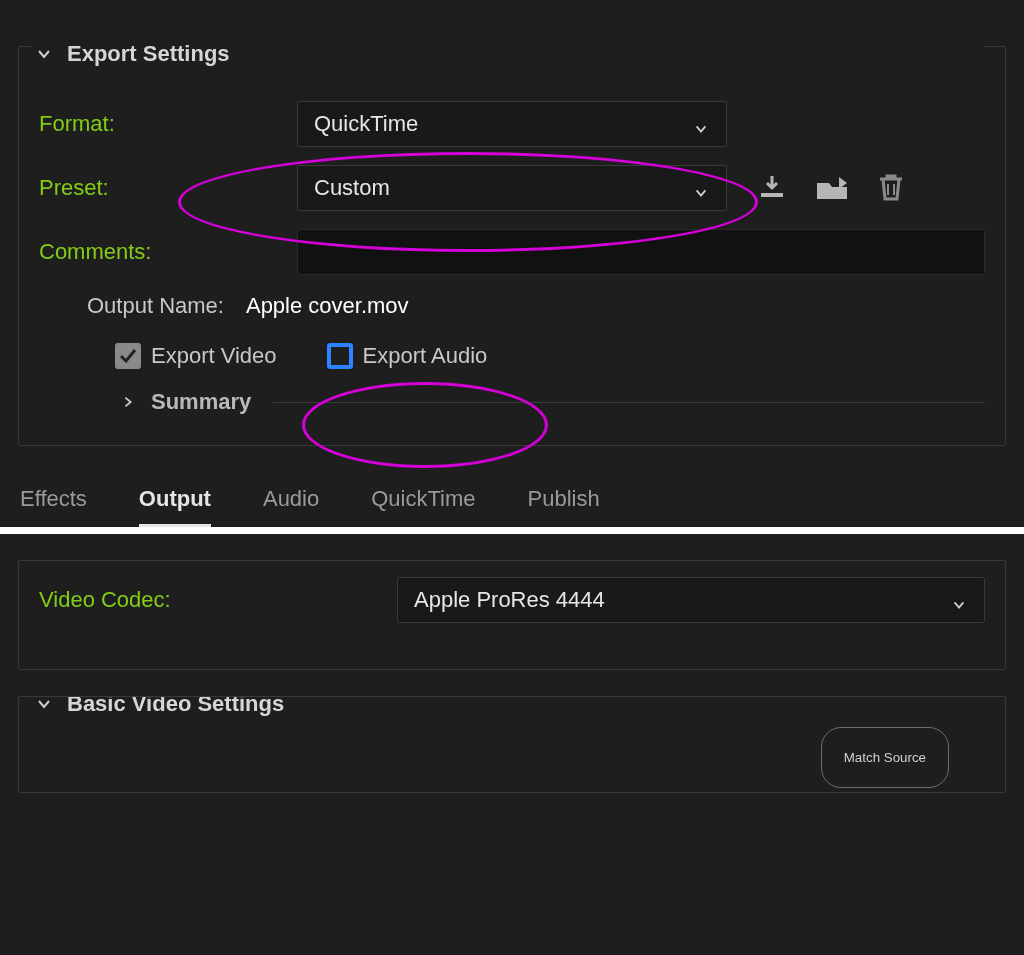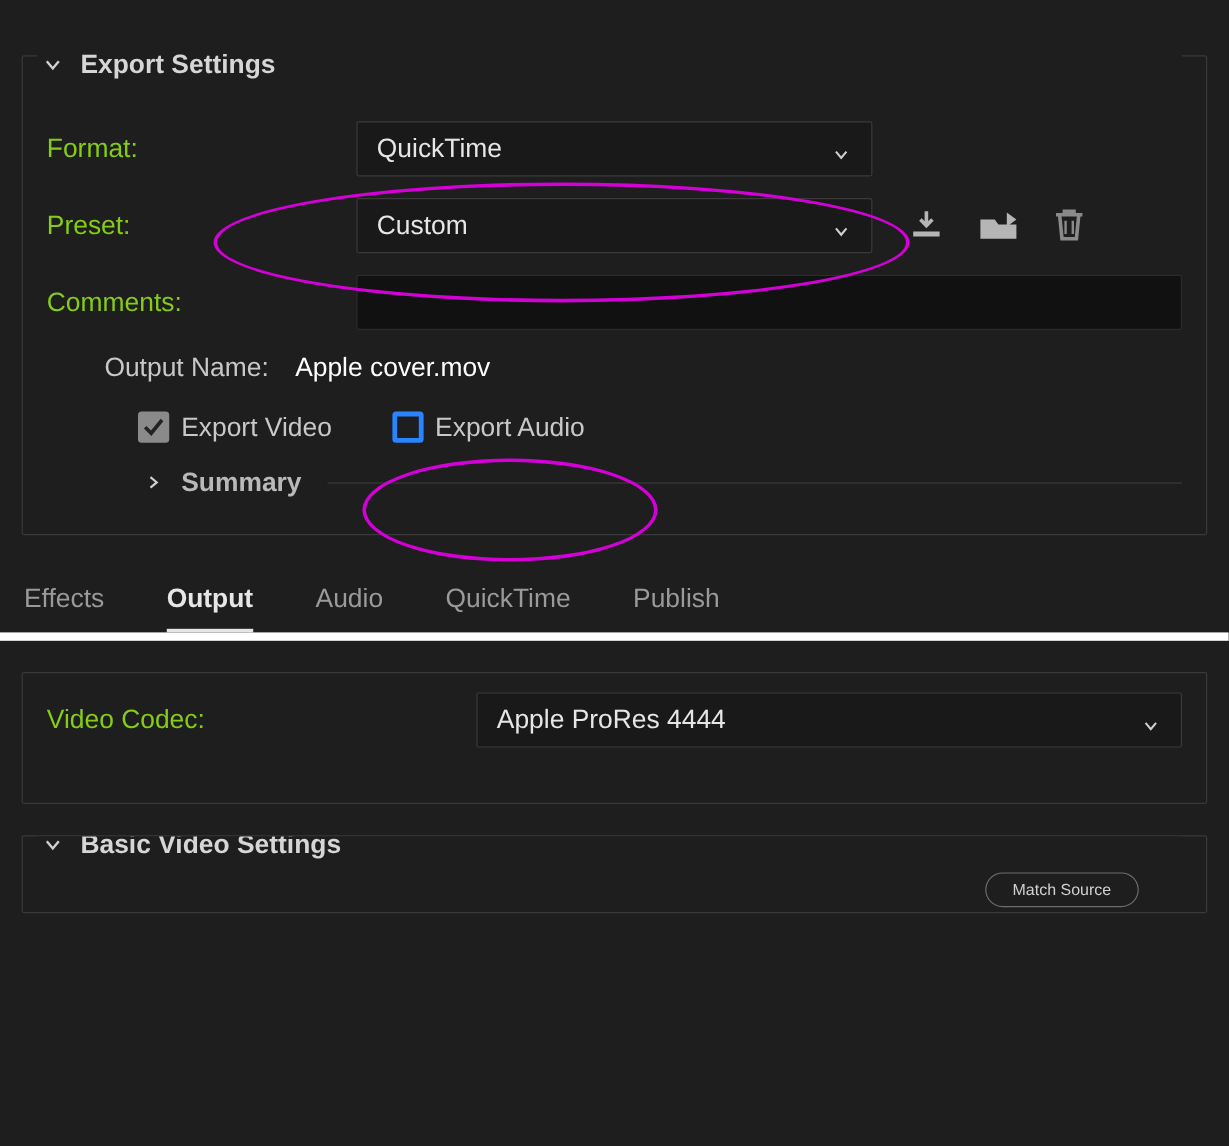--- a/index.html
+++ b/index.html
@@ -161,21 +161,21 @@
     border-bottom:3px solid #e6e6e6;
   }
   .panel-below {
     padding: 26px 18px 0 18px;
   }
   .codec-dd { flex:1; }
   .match-btn {
     float:right;
     border:1px solid #6d6d6d;
     border-radius:20px;
-    padding:6px 22px;
+    padding:22px 22px;
     color:#d0d0d0;
     background:transparent;
     margin: -6px 36px 0 0;
   }
   
   .annot {
     position:absolute;
     border:3px solid #d400d8;
     border-radius:50%;
     pointer-events:none;

